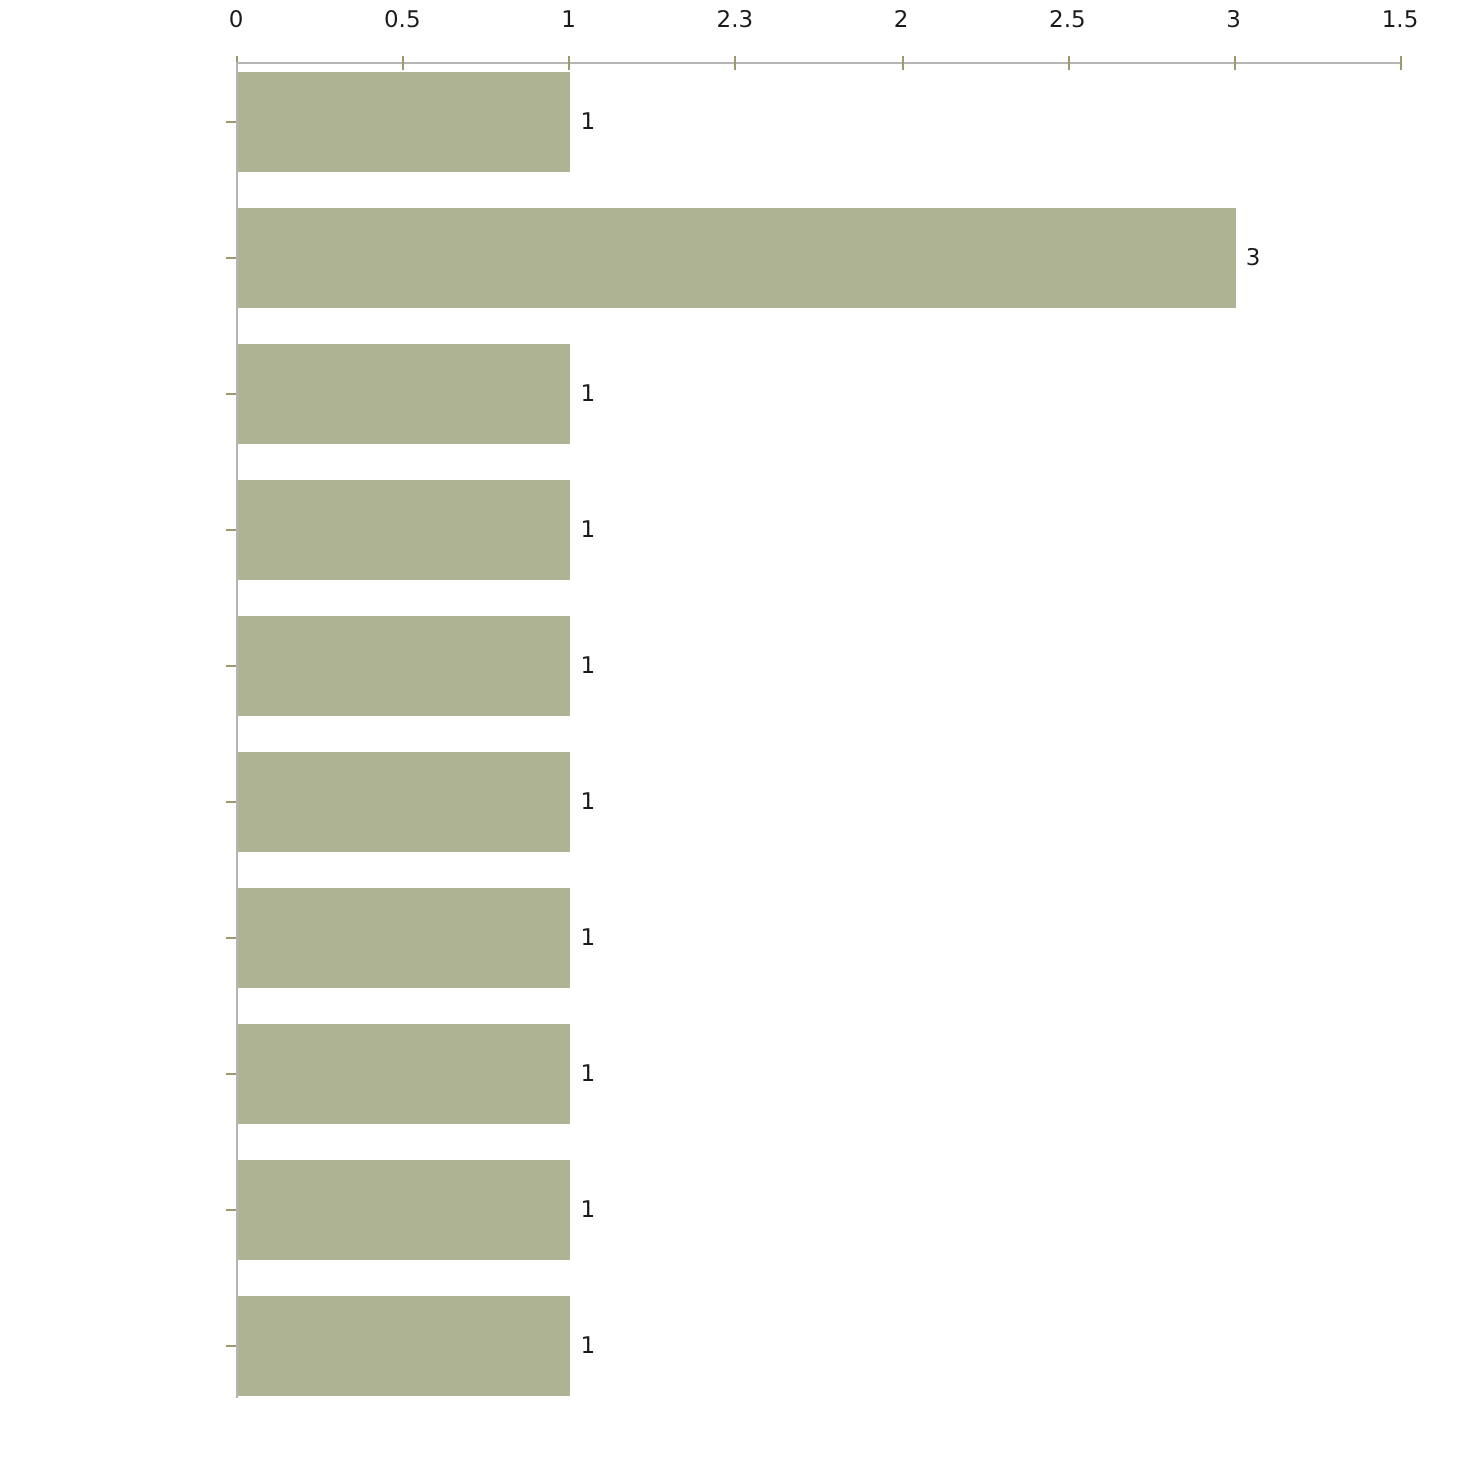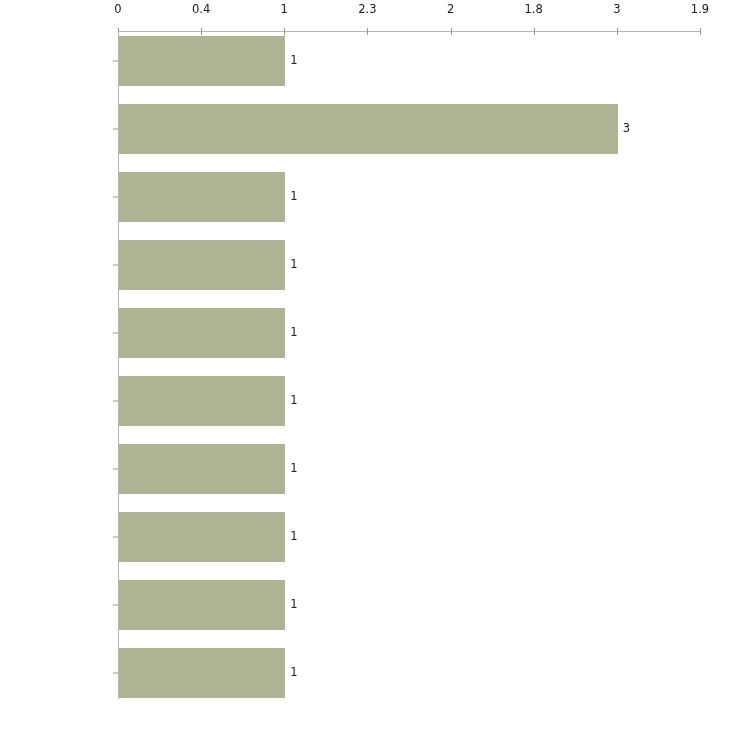--- a/index.html
+++ b/index.html
@@ -127,45 +127,45 @@
 <div id="chart-root">
 
   <div class="axis-line"></div>
   <div class="axis-ticks">
       <div class="tick" style="left: 118px;">
         <div class="tick-mark"></div>
         <div class="tick-label">0</div>
       </div>
       <div class="tick" style="left: 201.143px;">
         <div class="tick-mark"></div>
-        <div class="tick-label">0.4</div>
+        <div class="tick-label">0.5</div>
       </div>
       <div class="tick" style="left: 284.286px;">
         <div class="tick-mark"></div>
         <div class="tick-label">1</div>
       </div>
       <div class="tick" style="left: 367.429px;">
         <div class="tick-mark"></div>
         <div class="tick-label">2.3</div>
       </div>
       <div class="tick" style="left: 450.571px;">
         <div class="tick-mark"></div>
         <div class="tick-label">2</div>
       </div>
       <div class="tick" style="left: 533.714px;">
         <div class="tick-mark"></div>
-        <div class="tick-label">1.8</div>
+        <div class="tick-label">2.5</div>
       </div>
       <div class="tick" style="left: 616.857px;">
         <div class="tick-mark"></div>
         <div class="tick-label">3</div>
       </div>
       <div class="tick" style="left: 700px;">
         <div class="tick-mark"></div>
-        <div class="tick-label">1.9</div>
+        <div class="tick-label">1.5</div>
       </div>
     </div>
   <div class="y-spine"></div>
   <div class="plot">
       <div class="bar-group" style="top: 36px; height: 50px;">
         <div class="cat-label-wrap"></div>
         <div class="cat-tick"></div>
         <div class="bar" style="width: 166.286px; background: rgb(174, 179, 147);"></div>
         <div class="bar-value" style="left: 290.286px;">1</div>
       </div>

